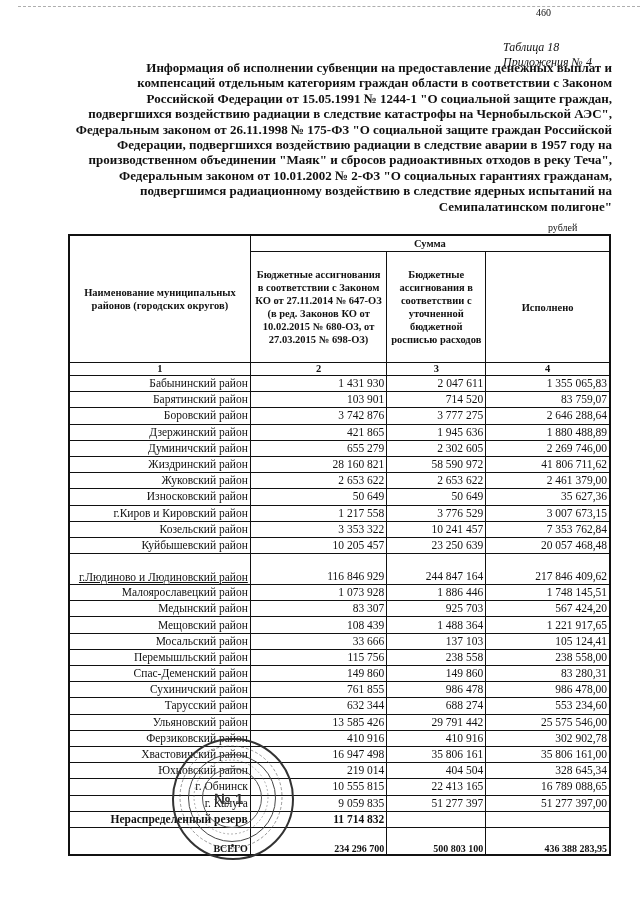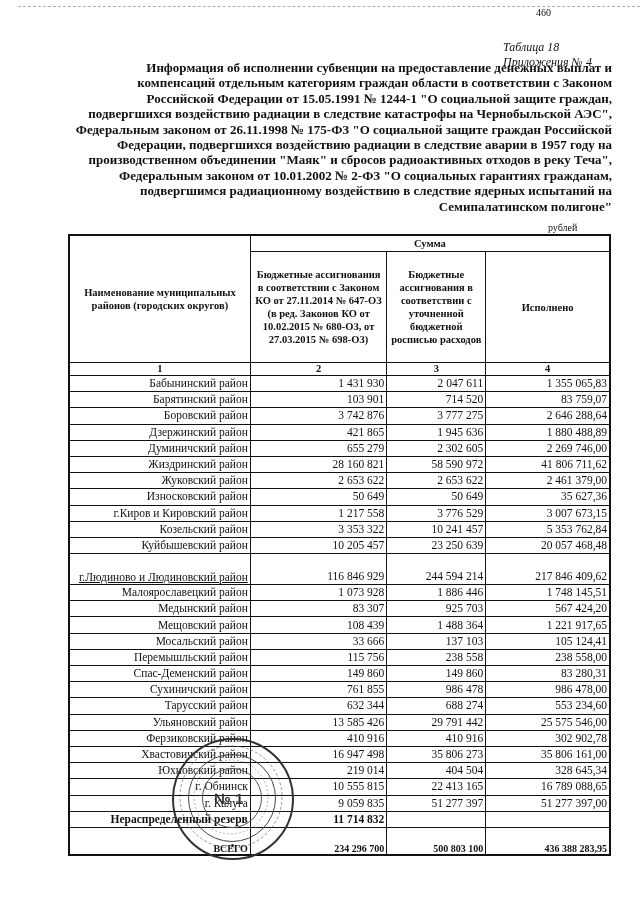--- a/index.html
+++ b/index.html
@@ -127,32 +127,32 @@
       <tr class="row">
         <td class="name">г.Киров и Кировский район</td>
         <td class="num">1 217 558</td>
         <td class="num">3 776 529</td>
         <td class="num">3 007 673,15</td>
       </tr>
       <tr class="row">
         <td class="name">Козельский район</td>
         <td class="num">3 353 322</td>
         <td class="num">10 241 457</td>
-        <td class="num">5 353 762,84</td>
+        <td class="num">7 353 762,84</td>
       </tr>
       <tr class="row">
         <td class="name">Куйбышевский район</td>
         <td class="num">10 205 457</td>
         <td class="num">23 250 639</td>
         <td class="num">20 057 468,48</td>
       </tr>
       <tr class="row tall">
         <td class="name">г.Людиново и Людиновский район</td>
         <td class="num">116 846 929</td>
-        <td class="num">244 594 214</td>
+        <td class="num">244 847 164</td>
         <td class="num">217 846 409,62</td>
       </tr>
       <tr class="row">
         <td class="name">Малоярославецкий район</td>
         <td class="num">1 073 928</td>
         <td class="num">1 886 446</td>
         <td class="num">1 748 145,51</td>
       </tr>
       <tr class="row">
         <td class="name">Медынский район</td>
@@ -204,21 +204,21 @@
       </tr>
       <tr class="row">
         <td class="name">Ферзиковский район</td>
         <td class="num">410 916</td>
         <td class="num">410 916</td>
         <td class="num">302 902,78</td>
       </tr>
       <tr class="row">
         <td class="name">Хвастовичский район</td>
         <td class="num">16 947 498</td>
-        <td class="num">35 806 273</td>
+        <td class="num">35 806 161</td>
         <td class="num">35 806 161,00</td>
       </tr>
       <tr class="row">
         <td class="name">Юхновский район</td>
         <td class="num">219 014</td>
         <td class="num">404 504</td>
         <td class="num">328 645,34</td>
       </tr>
       <tr class="row">
         <td class="name">г. Обнинск</td>

